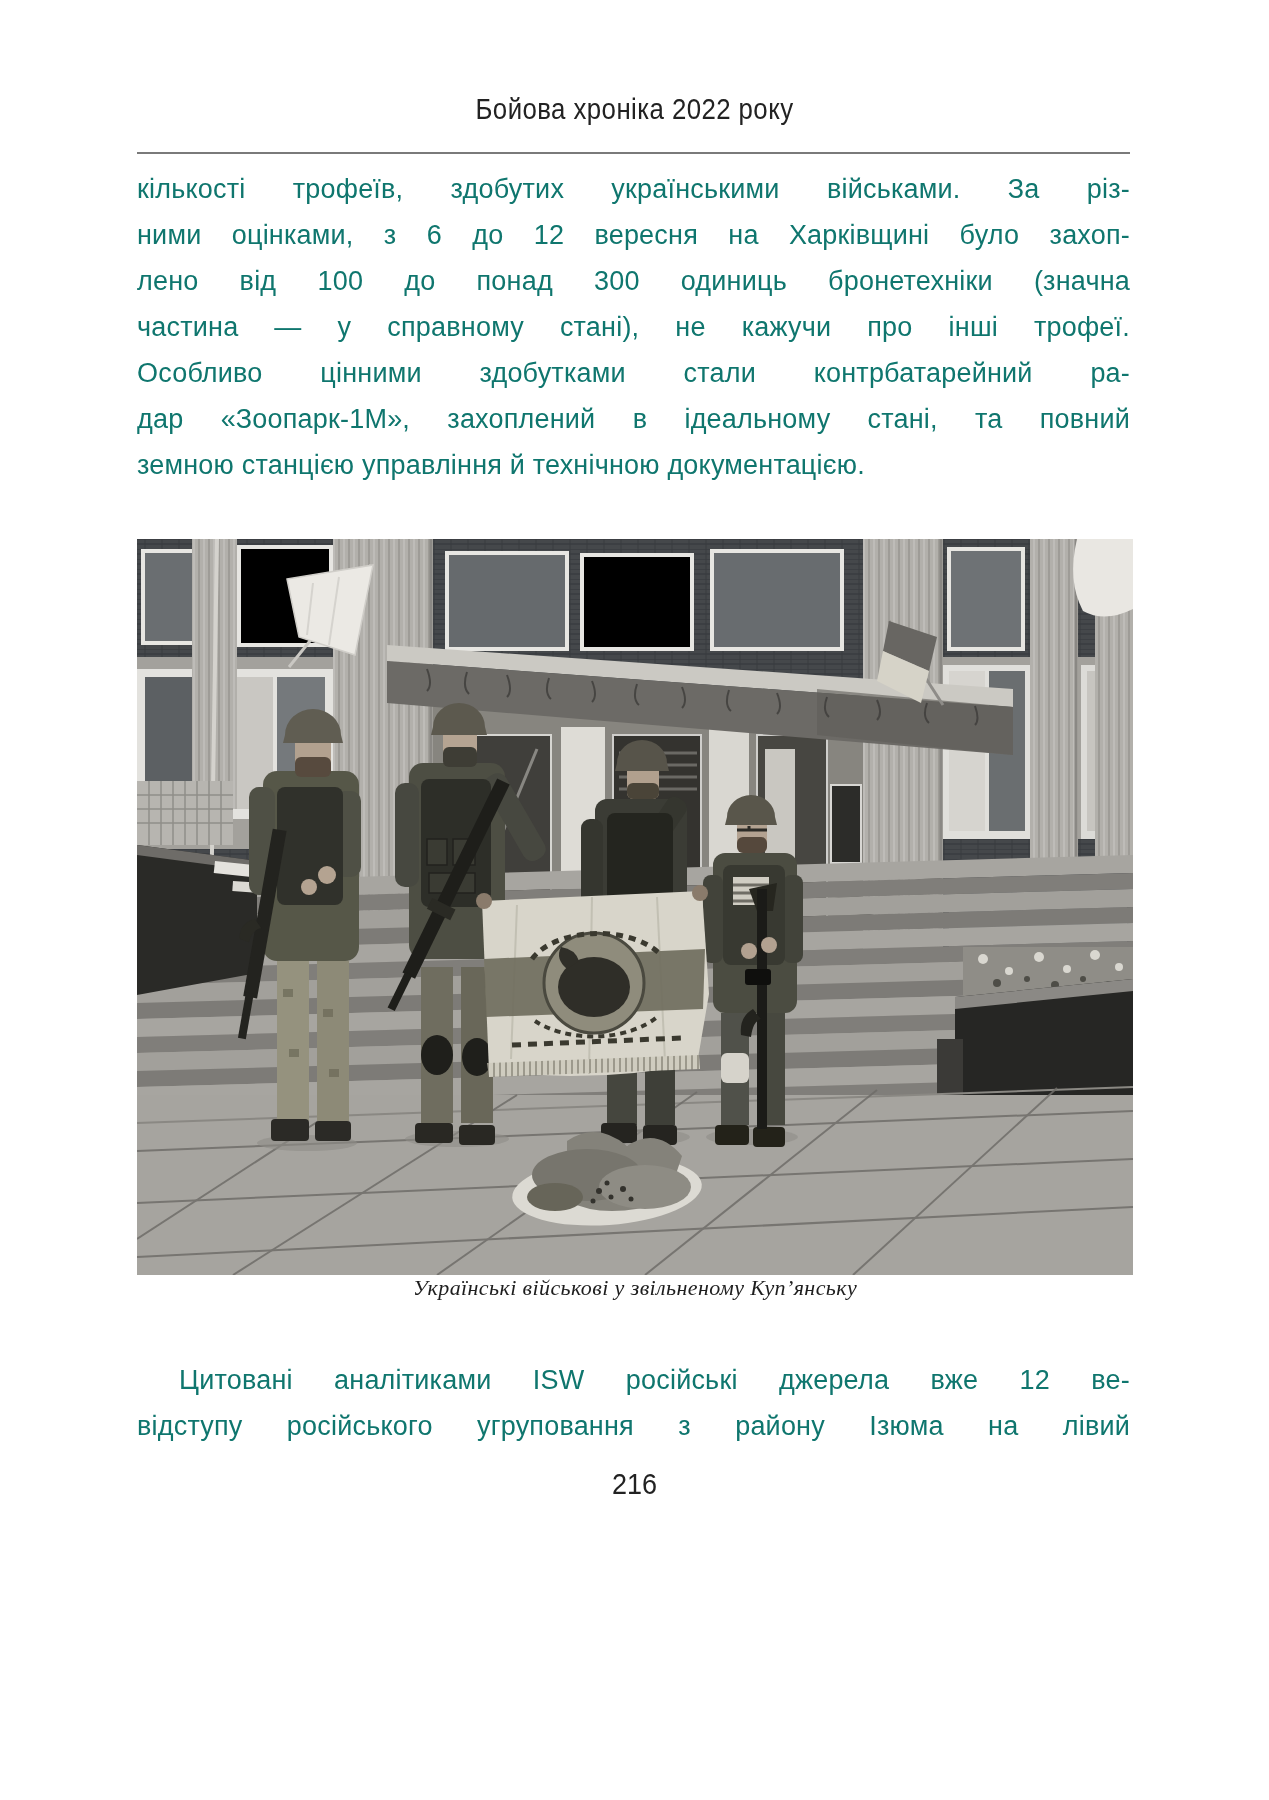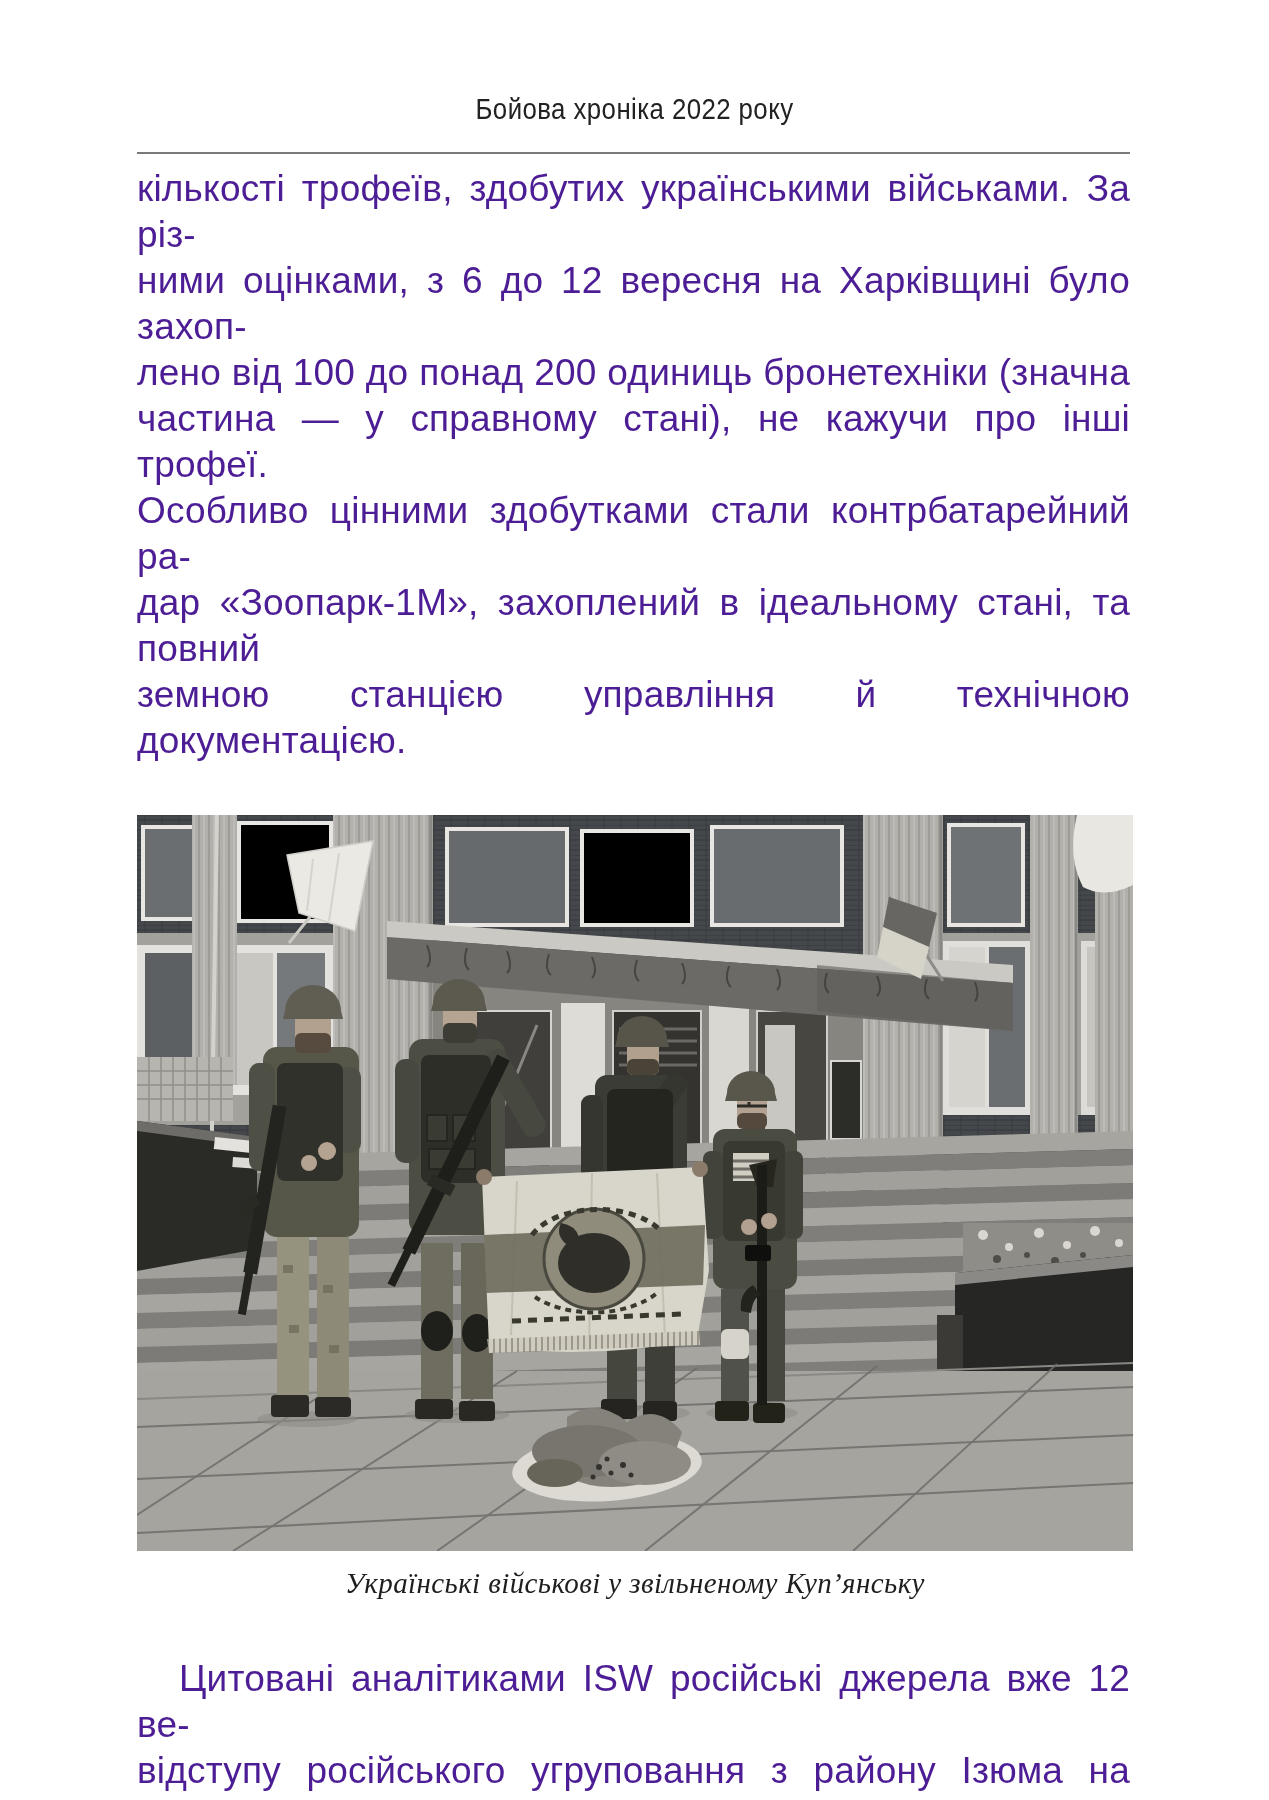--- a/index.html
+++ b/index.html
@@ -1,43 +1,43 @@
 <!DOCTYPE html>
 <html lang="uk"><head>
 <meta charset="utf-8">
 <style>
   html,body{margin:0;padding:0;background:#ffffff;}
   body{width:1269px;height:1800px;overflow:hidden;}
   .page{position:relative;width:1269px;height:1434px;font-family:"Liberation Sans",sans-serif;color:#2d2d2d;background:#fff;}
   .running-head{padding-top:90px;text-align:center;font-size:30px;line-height:38px;color:#222;letter-spacing:.5px;transform:scaleX(.86);}
   hr.head-rule{border:0;border-top:2px solid #7a7a7a;margin:24px 139px 0 137px;}
   .textcol{margin:0 139px 0 137px;}
-  .para{font-size:37px;line-height:46px;letter-spacing:.2px;color:#4c1d95;}
+  .para{font-size:27px;line-height:46px;letter-spacing:.2px;color:#0f766e;}
   .p1{margin-top:12px;}
   .p2{margin-top:56px;}
   .line{text-align:justify;text-align-last:justify;white-space:normal;}
   .line.short{text-align-last:left;}
   .line.indent{text-indent:42px;}
   figure{margin:51px 0 0 137px;width:996px;padding:0;}
   svg.photo{display:block;width:996px;height:736px;background:#9f9d98;}
-  figcaption{margin-top:16px;width:996px;text-align:center;font-family:"Liberation Serif",serif;font-style:italic;font-size:29px;color:#1e1e1e;letter-spacing:.4px;}
+  figcaption{width:996px;text-align:center;font-family:"Liberation Serif",serif;font-style:italic;font-size:22px;color:#1e1e1e;letter-spacing:.4px;}
   .folio{margin-top:16px;text-align:center;font-size:30px;line-height:38px;color:#222;transform:scaleX(.9);}
 </style>
 </head>
 <body>
 
 <main class="page">
 
   <div class="running-head">Бойова хроніка 2022 року</div>
   <hr class="head-rule">
 
   <section class="textcol para p1">
     <div class="line">кількості трофеїв, здобутих українськими військами. За різ-</div>
     <div class="line">ними оцінками, з 6 до 12 вересня на Харківщині було захоп-</div>
-    <div class="line">лено від 100 до понад 200 одиниць бронетехніки (значна</div>
+    <div class="line">лено від 100 до понад 300 одиниць бронетехніки (значна</div>
     <div class="line">частина — у справному стані), не кажучи про інші трофеї.</div>
     <div class="line">Особливо цінними здобутками стали контрбатарейний ра-</div>
     <div class="line">дар «Зоопарк-1М», захоплений в ідеальному стані, та повний</div>
     <div class="line short">земною станцією управління й технічною документацією.</div>
   </section>
 
   <figure>
     <svg class="photo" viewBox="0 0 996 736" role="img" aria-label="Чорно-біле фото: чотири українські військові з прапором батальйону на площі перед адмінбудівлею зі сходами та навісом">
       <defs>
         <pattern id="tile" width="17" height="10" patternUnits="userSpaceOnUse">

